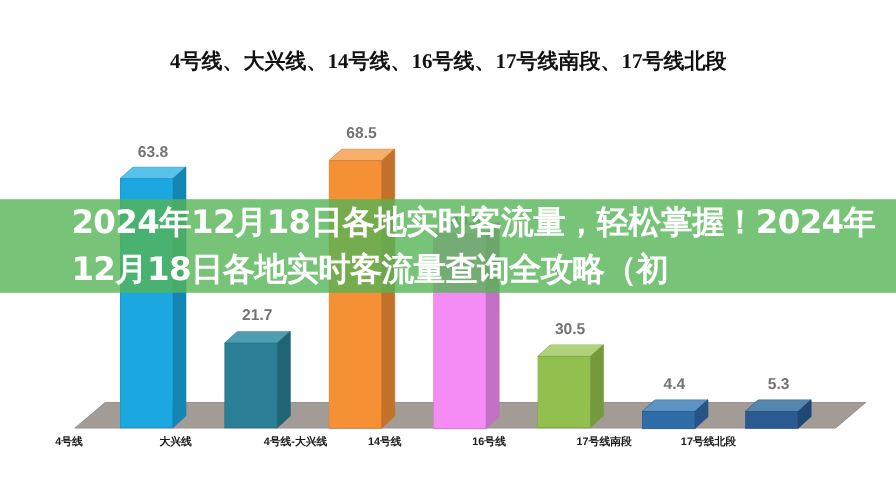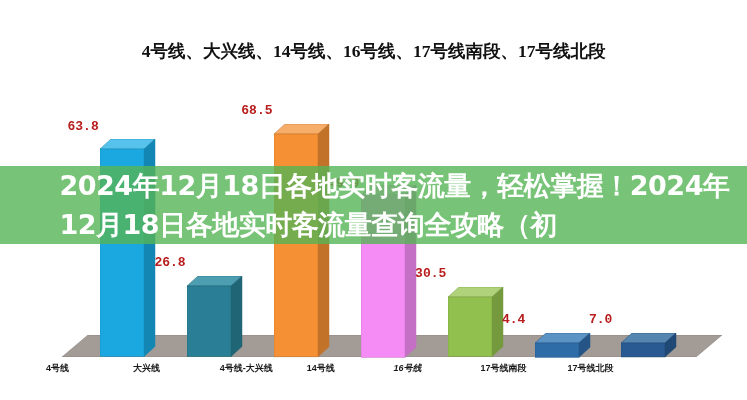--- a/index.html
+++ b/index.html
@@ -35,25 +35,25 @@
   }
 
   
   .bar{
     position:absolute;
     bottom:0;
   }
   .bar-value{
     position:absolute;
     width:120px;
-    text-align:left;
+    text-align:center;
     font-size:13px;
     font-weight:bold;
-    color:#b91c1c;
-    font-family:Liberation Mono, monospace;
+    color:#737373;
+    font-family:Liberation Sans, sans-serif;
   }
   .cat-label{
     position:absolute;
     width:140px;
     font-size:9px;
     font-weight:bold;
     color:#1a1a1a;
     font-family:"Liberation Sans","DejaVu Sans",sans-serif;
     white-space:nowrap;
   }
@@ -126,33 +126,33 @@
             <rect x="0" y="10" width="44" height="14.314666666666668" fill="#2E6CA8" stroke="#245586" stroke-width="0.5"></rect>
           </svg></div>
         <div class="bar" style="left: 621.4px; top: 333.011px; width: 57px; height: 25.9893px;"><svg width="57" height="25.989333333333335" viewBox="0 0 57 25.989333333333335">
             <polygon points="0,10 11,0 55,0 44,10" fill="#5586B0" stroke="#204874" stroke-width="0.5"></polygon>
             <polygon points="44,10 55,0 55,13.989333333333333 44,23.989333333333335" fill="#204874" stroke="#204874" stroke-width="0.5"></polygon>
             <rect x="0" y="10" width="44" height="13.989333333333333" fill="#2A5A92" stroke="#204874" stroke-width="0.5"></rect>
           </svg></div>
       </div>
     <div id="value-labels">
         <div class="bar-value" style="left: 67.5px; top: 119px;">63.8</div>
-        <div class="bar-value" style="left: 154.4px; top: 255.403px;">26.8</div>
+        <div class="bar-value" style="left: 154.4px; top: 255.403px;">21.7</div>
         <div class="bar-value" style="left: 241.3px; top: 103.147px;">68.5</div>
         <div class="bar-value" style="left: 328.2px; top: 176px;">49.9</div>
         <div class="bar-value" style="left: 415.1px; top: 266.464px;">30.5</div>
         <div class="bar-value" style="left: 502px; top: 311.685px;">4.4</div>
-        <div class="bar-value" style="left: 588.9px; top: 312.011px;">7.0</div>
+        <div class="bar-value" style="left: 588.9px; top: 312.011px;">5.3</div>
       </div>
     <div id="cat-labels">
         <div class="cat-label" style="left: 46px; top: 362px;">4号线</div>
         <div class="cat-label" style="left: 132.9px; top: 362px;">大兴线</div>
         <div class="cat-label" style="left: 219.8px; top: 362px;">4号线-大兴线</div>
         <div class="cat-label" style="left: 306.7px; top: 362px;">14号线</div>
-        <div class="cat-label" style="left: 393.6px; top: 362px; font-style: italic;">16号线</div>
+        <div class="cat-label" style="left: 393.6px; top: 362px;">16号线</div>
         <div class="cat-label" style="left: 480.5px; top: 362px;">17号线南段</div>
         <div class="cat-label" style="left: 567.4px; top: 362px;">17号线北段</div>
       </div>
   </div>
 
   <div id="overlay-banner">
     <div id="overlay-text">2024年12月18日各地实时客流量，轻松掌握！2024年12月18日各地实时客流量查询全攻略（初</div>
   </div>
 
 </div>

